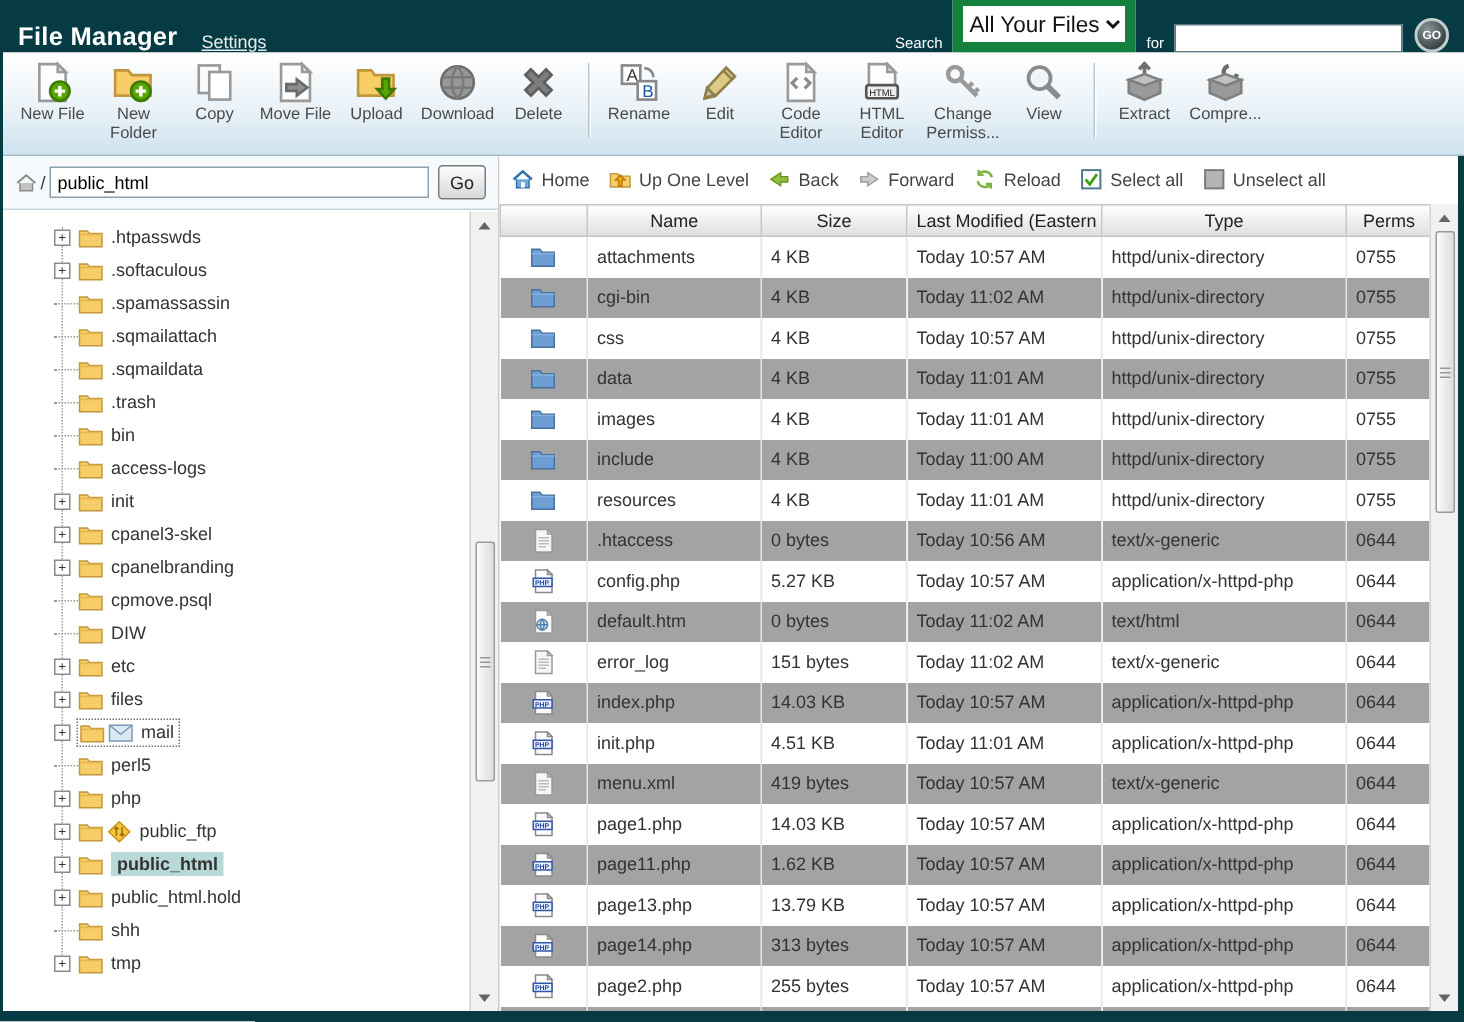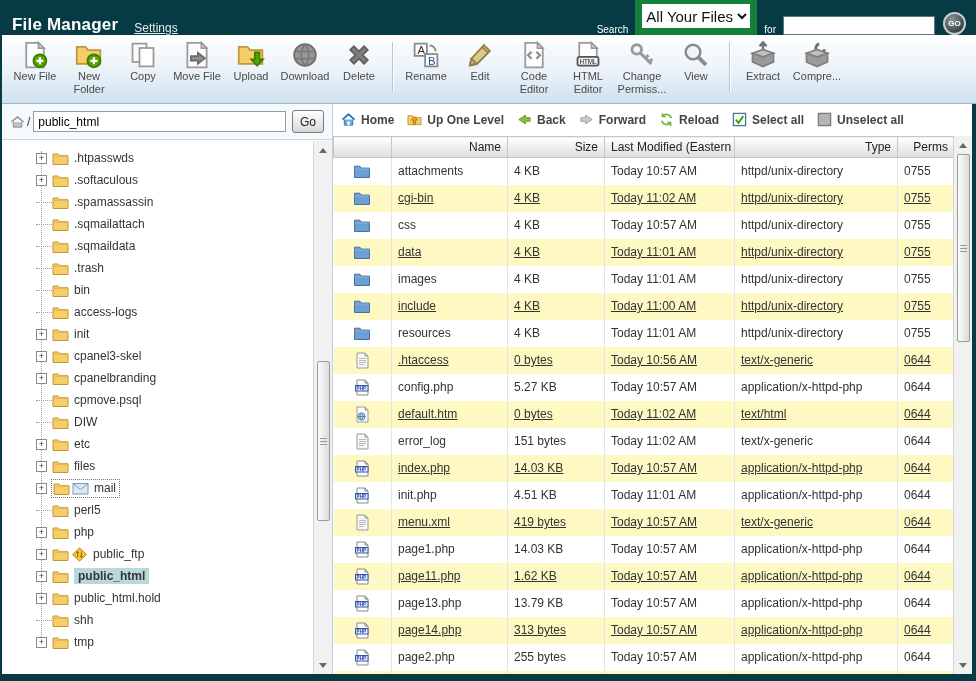--- a/index.html
+++ b/index.html
@@ -56,29 +56,29 @@
   .arr-down { width: 0; height: 0; border-left: 4px solid transparent; border-right: 4px solid transparent; border-top: 5px solid #666; }
   .scroll-thumb { width: 13px; border: 1px solid #9a9a9a; border-radius: 2px; background: linear-gradient(90deg, #fcfcfc, #dcdcdc); display: flex; flex-direction: column; align-items: center; justify-content: center; gap: 2px; cursor: pointer; }
   .grip-line { width: 7px; height: 0; border-top: 1px solid #999; }
   .scroll-fill { flex: 1; }
   .tree-thumb { margin-top: 205px; height: 160px; }
   .table-thumb { margin-top: 3px; height: 188px; }
 
   
   .right-pane { flex: 1; display: flex; flex-direction: column; min-width: 0; background: #fff; border-left: 1px solid #c2cfd8; }
   .navbar { height: 32px; flex: 0 0 32px; display: flex; align-items: center; padding: 0 8px; background: #fff; border-bottom: 1px solid #fff; }
-  .nav-item { display: flex; align-items: center; margin-right: 13px; cursor: pointer; color: #444; font-size: 12px; white-space: nowrap; font-weight: bold; }
+  .nav-item { display: flex; align-items: center; margin-right: 13px; cursor: pointer; color: #444; font-size: 12px; white-space: nowrap; }
   .nav-icon { width: 15px; height: 15px; margin-right: 5px; }
   .nav-icon svg { width: 100%; height: 100%; }
   .table-area { flex: 1; display: flex; min-height: 0; }
   .table-scrollwrap { flex: 1; overflow: hidden; min-width: 0; }
   table.file-table { width: 100%; border-collapse: collapse; table-layout: fixed; font-size: 12px; color: #333; }
-  .file-table th { height: 21px; background: linear-gradient(#ffffff, #dedede); border: 1px solid #c6c6c6; font-weight: normal; color: #222; text-align: right; padding: 0 6px; white-space: nowrap; overflow: hidden; cursor: pointer; }
+  .file-table th { height: 21px; background: linear-gradient(#ffffff, #dedede); border: 1px solid #c6c6c6; font-weight: normal; color: #222; text-align: center; padding: 0 6px; white-space: nowrap; overflow: hidden; cursor: pointer; }
   .file-table td { height: 27px; padding: 0 6px; border-right: 1px solid #e2e6ea; white-space: nowrap; overflow: hidden; }
-  .file-table tr.alt { background: #fef9c3; text-decoration: underline; }
+  .file-table tr.alt { background: #a3a3a3; }
   .file-table td.icon-cell { text-align: center; padding: 0; }
   .row-icon { display: inline-block; width: 18px; height: 17px; vertical-align: middle; }
   .row-icon svg { width: 100%; height: 100%; }
 
   
   .footer { height: 7px; flex: 0 0 7px; background: #073b44; }
 </style>
 </head>
 <body>
 

